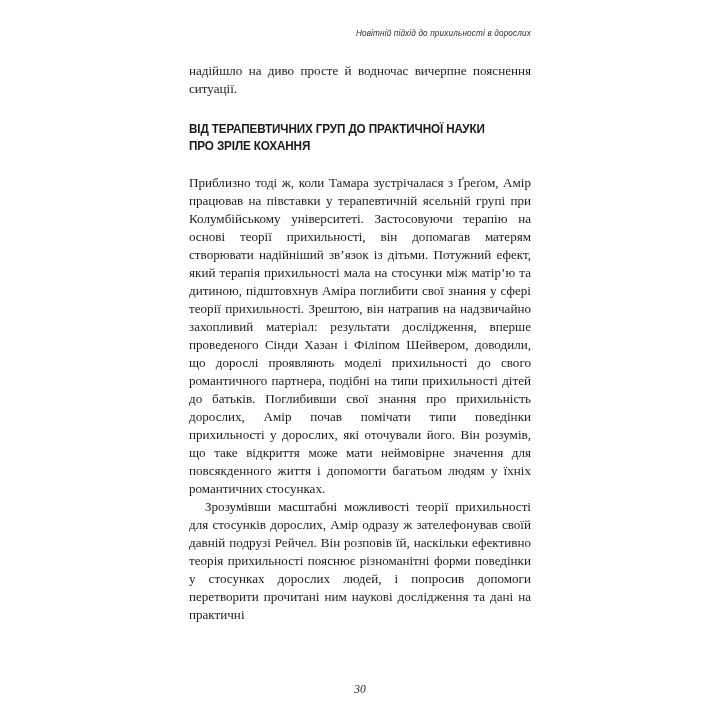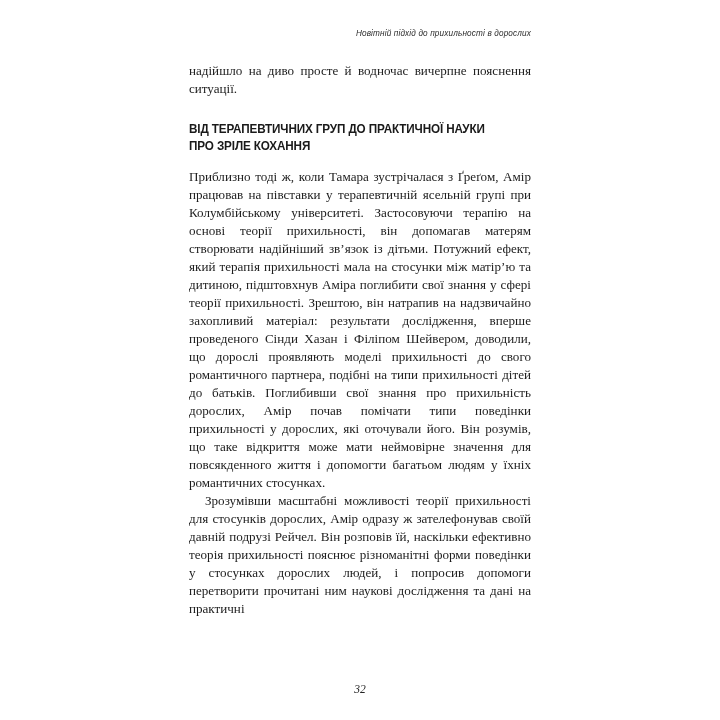--- a/index.html
+++ b/index.html
@@ -66,21 +66,21 @@
     line-height: 17.2px;
     letter-spacing: -0.15px;
     color: #1a1a1a;
     text-transform: uppercase;
     transform: scaleX(0.88);
     transform-origin: left center;
     white-space: pre-line;
   }
   .heading-block {
     margin-top: 22px;
-    margin-bottom: 14px;
+    margin-bottom: 20px;
   }
 
   
   .folio {
     position: absolute;
     left: 0;
     top: 683px;
     width: 720px;
     text-align: center;
     font-family: "Liberation Serif", "DejaVu Serif", serif;
@@ -106,15 +106,15 @@
       <h2 class="section-heading">ВІД ТЕРАПЕВТИЧНИХ ГРУП ДО ПРАКТИЧНОЇ НАУКИ
 ПРО ЗРІЛЕ КОХАННЯ</h2>
     </div>
 
     <p class="para">Приблизно тоді ж, коли Тамара зустрічалася з Ґреґом, Амір працював на півставки у терапевтичній ясельній групі при Колумбійському університеті. Застосовуючи терапію на основі теорії прихильності, він допомагав матерям створювати надійніший зв’язок із дітьми. Потужний ефект, який терапія прихильності мала на стосунки між матір’ю та дитиною, підштовхнув Аміра поглибити свої знання у сфері теорії прихи­льності. Зрештою, він натрапив на надзвичайно захопливий матеріал: результати дослідження, вперше проведеного Сінди Хазан і Філіпом Шейвером, доводили, що дорослі проявляють моделі прихи­льності до свого романтичного партнера, подібні на типи прихильності дітей до батьків. Поглибивши свої знання про прихильність дорослих, Амір почав помі­чати типи поведінки прихильності у дорослих, які оточували його. Він розумів, що таке відкриття може мати неймовірне значення для повсякденного життя і допомогти багатьом людям у їхніх романтичних стосунках.</p>
 
     <p class="para indent">Зрозумівши масштабні можливості теорії прихи­льності для стосунків дорослих, Амір одразу ж зателе­фонував своїй давній подрузі Рейчел. Він розповів їй, наскільки ефективно теорія прихильності пояснює різноманітні форми поведінки у стосунках дорослих людей, і попросив допомоги перетворити прочи­тані ним наукові дослідження та дані на практичні</p>
 
   </div>
 
-  <div class="folio">32</div>
+  <div class="folio">30</div>
 
 </div>
 
 </body></html>

